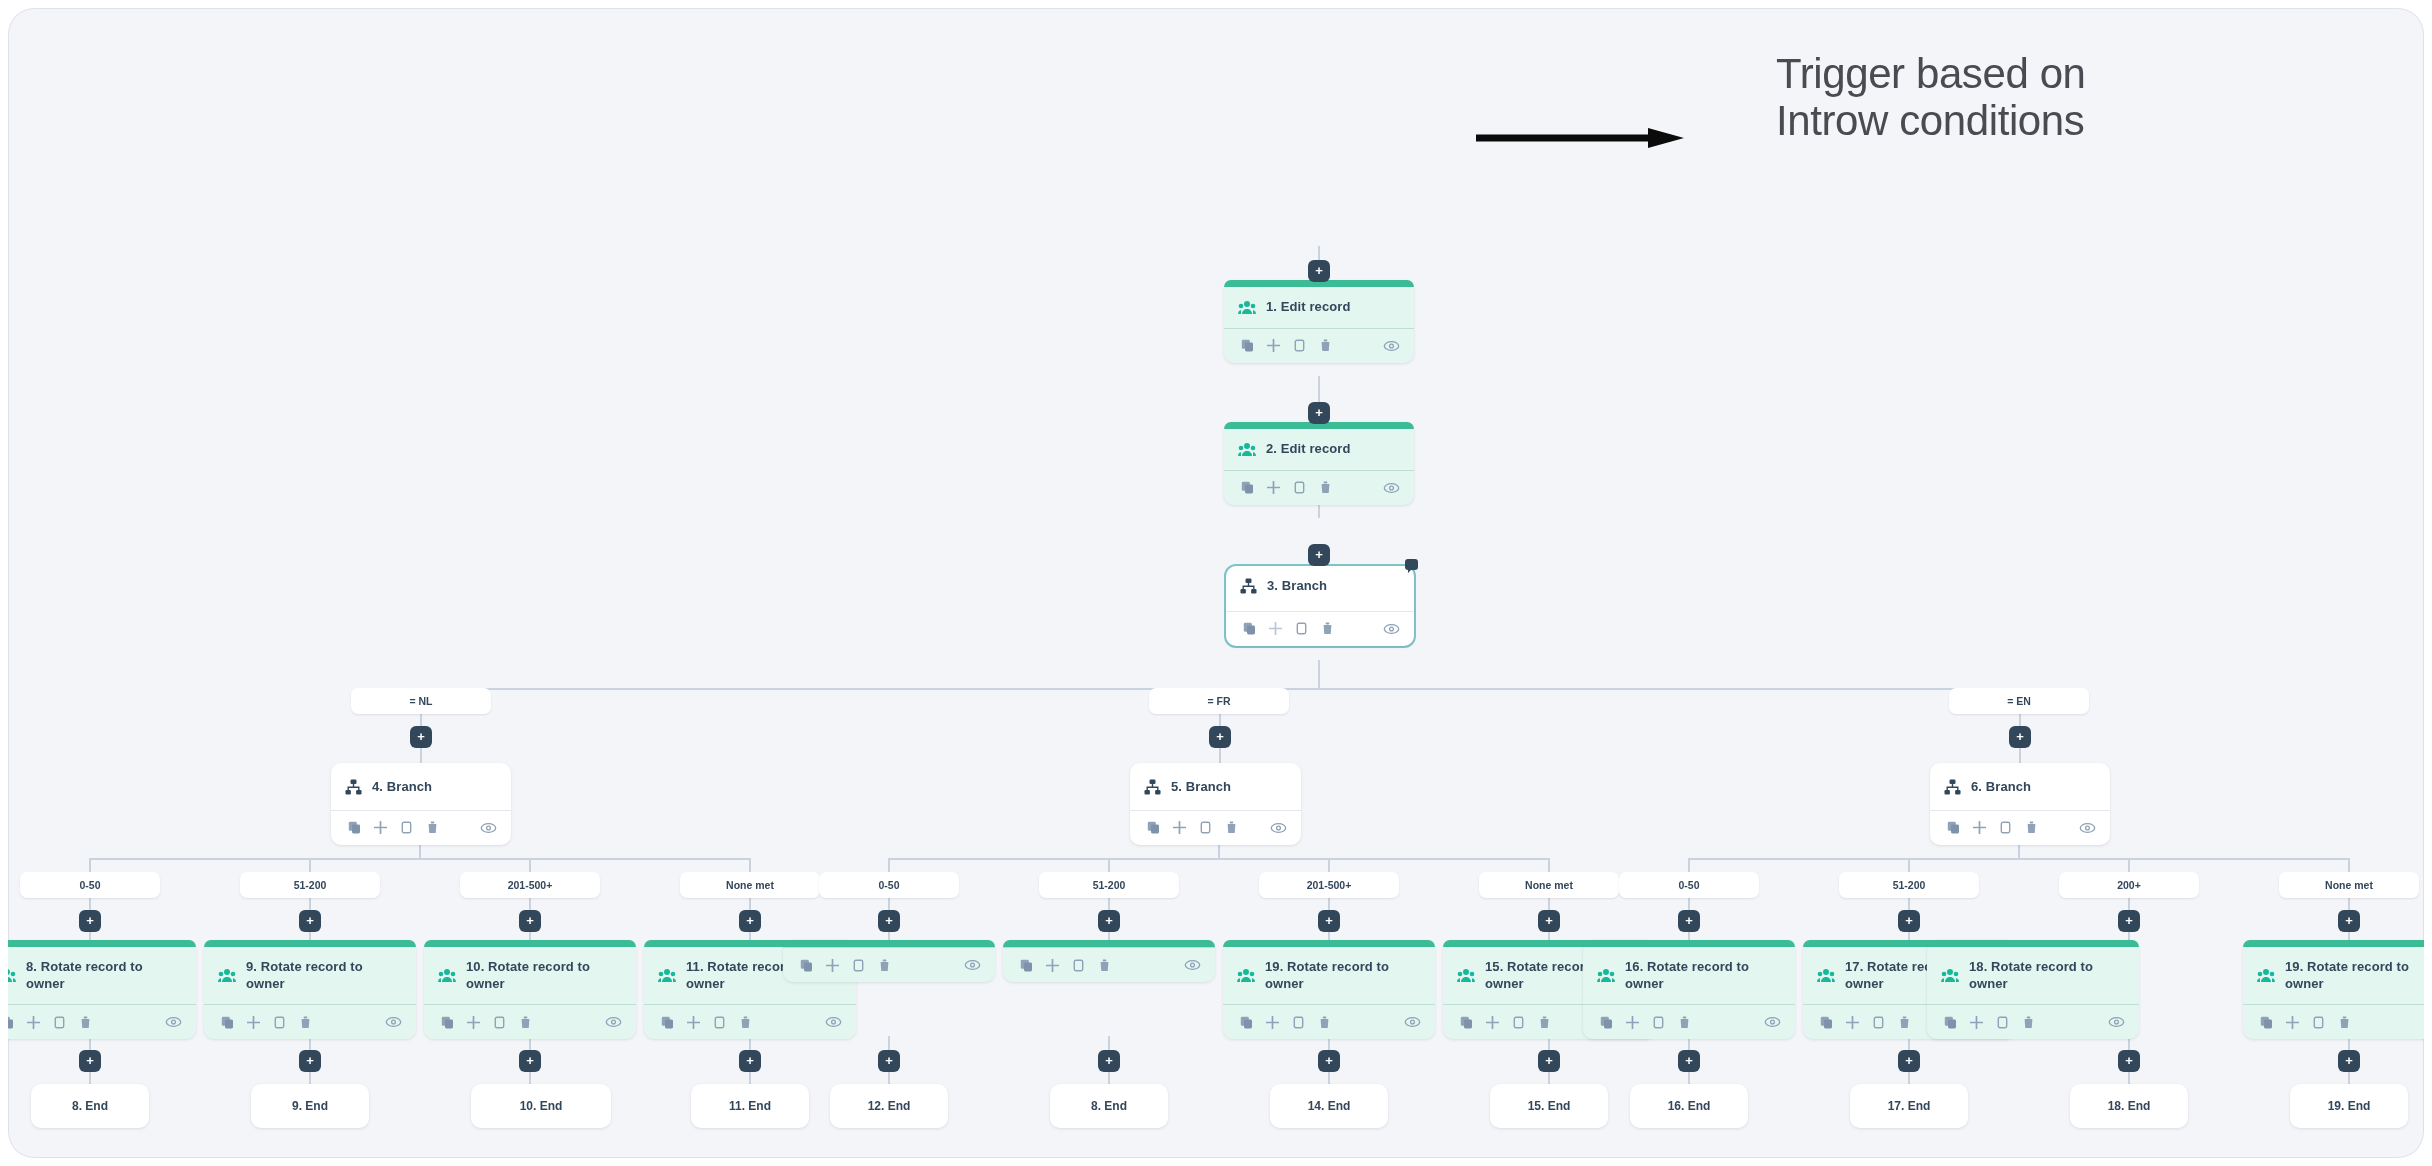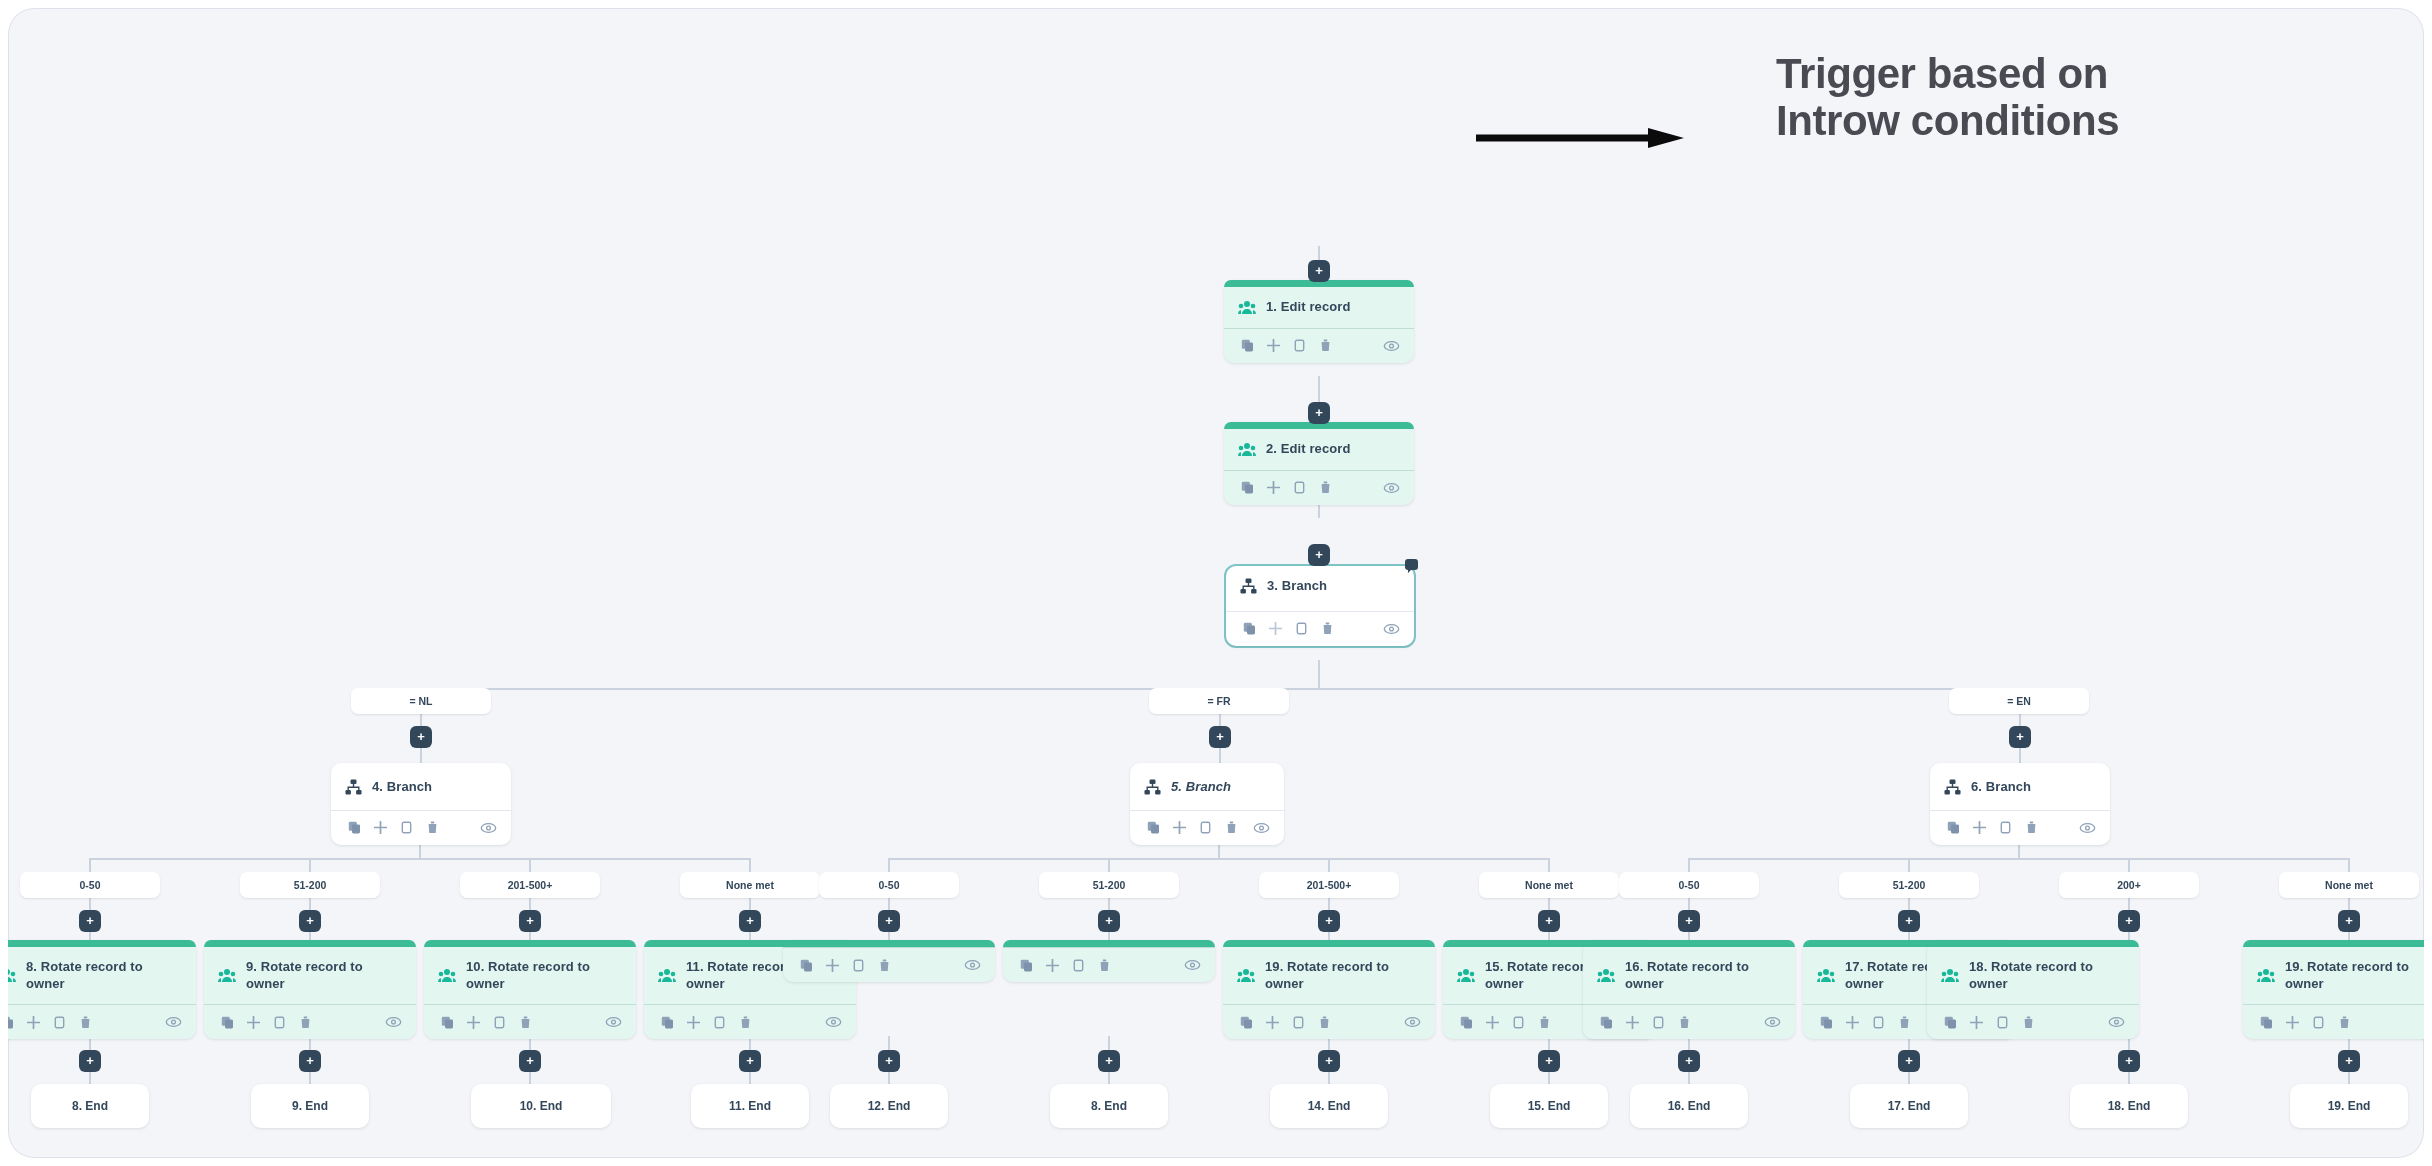--- a/index.html
+++ b/index.html
@@ -79,21 +79,21 @@
     position:absolute;height:44px;background:#fff;border-radius:10px;
     box-shadow:0 1px 3px rgba(45,62,80,.13);
     display:flex;align-items:center;justify-content:center;
     font-size:12px;font-weight:700;color:#33475b;z-index:3;
   }
 
   
   .anno-arrow{position:absolute;left:1468px;top:120px;width:210px;height:20px;}
   .anno-text{
     position:absolute;left:1768px;top:42px;width:400px;
-    font-size:42px;line-height:1.13;color:#4a4a52;font-weight:700;
+    font-size:42px;line-height:1.13;color:#4a4a52;font-weight:400;
     font-family:"Liberation Sans",sans-serif;letter-spacing:-.4px;
   }
 </style>
 </head>
 <body>
 
 <div class="canvas">
 
   <svg class="anno-arrow" viewBox="0 0 210 20">
     <line x1="0" y1="10" x2="178" y2="10" stroke="#0b0b0b" stroke-width="7"></line>
@@ -316,21 +316,21 @@
       <span class="spacer"></span>
       <span class="act">
           <svg width="17" height="12" viewBox="0 0 17 12">
             <ellipse cx="8.5" cy="6" rx="7.2" ry="4.3" fill="none" stroke="#8fa2b8" stroke-width="1.3"></ellipse>
             <circle cx="8.5" cy="6" r="1.9" fill="none" stroke="#8fa2b8" stroke-width="1.3"></circle>
           </svg>
         </span>
     </div>
   </div>
 
-  <div class="card" style="left:1122px;top:755px;width:154px;font-style:italic;">
+  <div class="card" style="left:1122px;top:755px;width:171px;">
     <div class="card-title" style="padding-top:16px;padding-bottom:14px;">
       <span class="ico">
         <svg width="17" height="16" viewBox="0 0 17 16">
           <rect x="5.5" y="0.5" width="6" height="4.4" rx="1.2" fill="#33475b"></rect>
           <rect x="0.5" y="11" width="5.4" height="4.4" rx="1.2" fill="#33475b"></rect>
           <rect x="11.1" y="11" width="5.4" height="4.4" rx="1.2" fill="#33475b"></rect>
           <path d="M8.5 5v3.3M3.2 11V8.3h10.6V11" stroke="#33475b" stroke-width="1.4" fill="none"></path>
         </svg>
       </span>
       <span>5. Branch</span>

